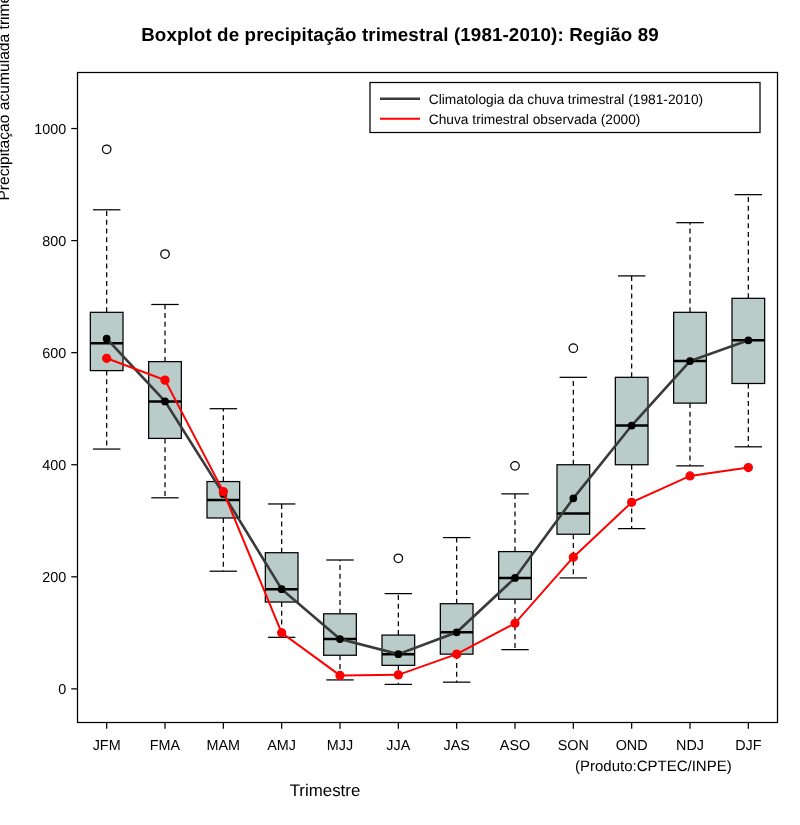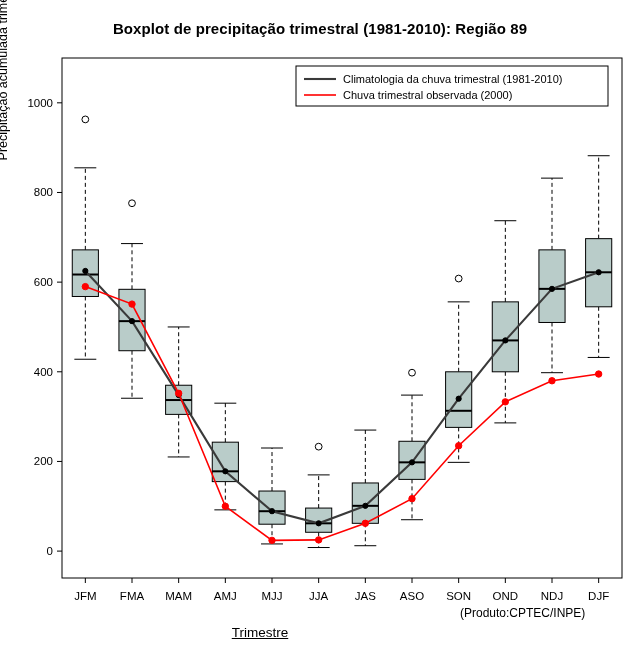--- a/index.html
+++ b/index.html
@@ -16,21 +16,20 @@
   #plotwrap{position:absolute;left:0;top:0;width:640px;height:660px;}
   svg{display:block;}
   #ylabel{
     position:absolute;left:-4px;top:200px;width:300px;
     transform:rotate(-90deg);transform-origin:left top;
     font-size:12.5px;text-align:center;
   }
   #xlabel{
     position:absolute;left:60px;top:625px;width:400px;text-align:center;
     font-size:13.5px;
-    text-decoration:underline;
   }
   #credit{
     position:absolute;left:460px;top:606px;font-size:12px;
   }
 </style>
 </head>
 <body>
 
 <div id="root">
 

